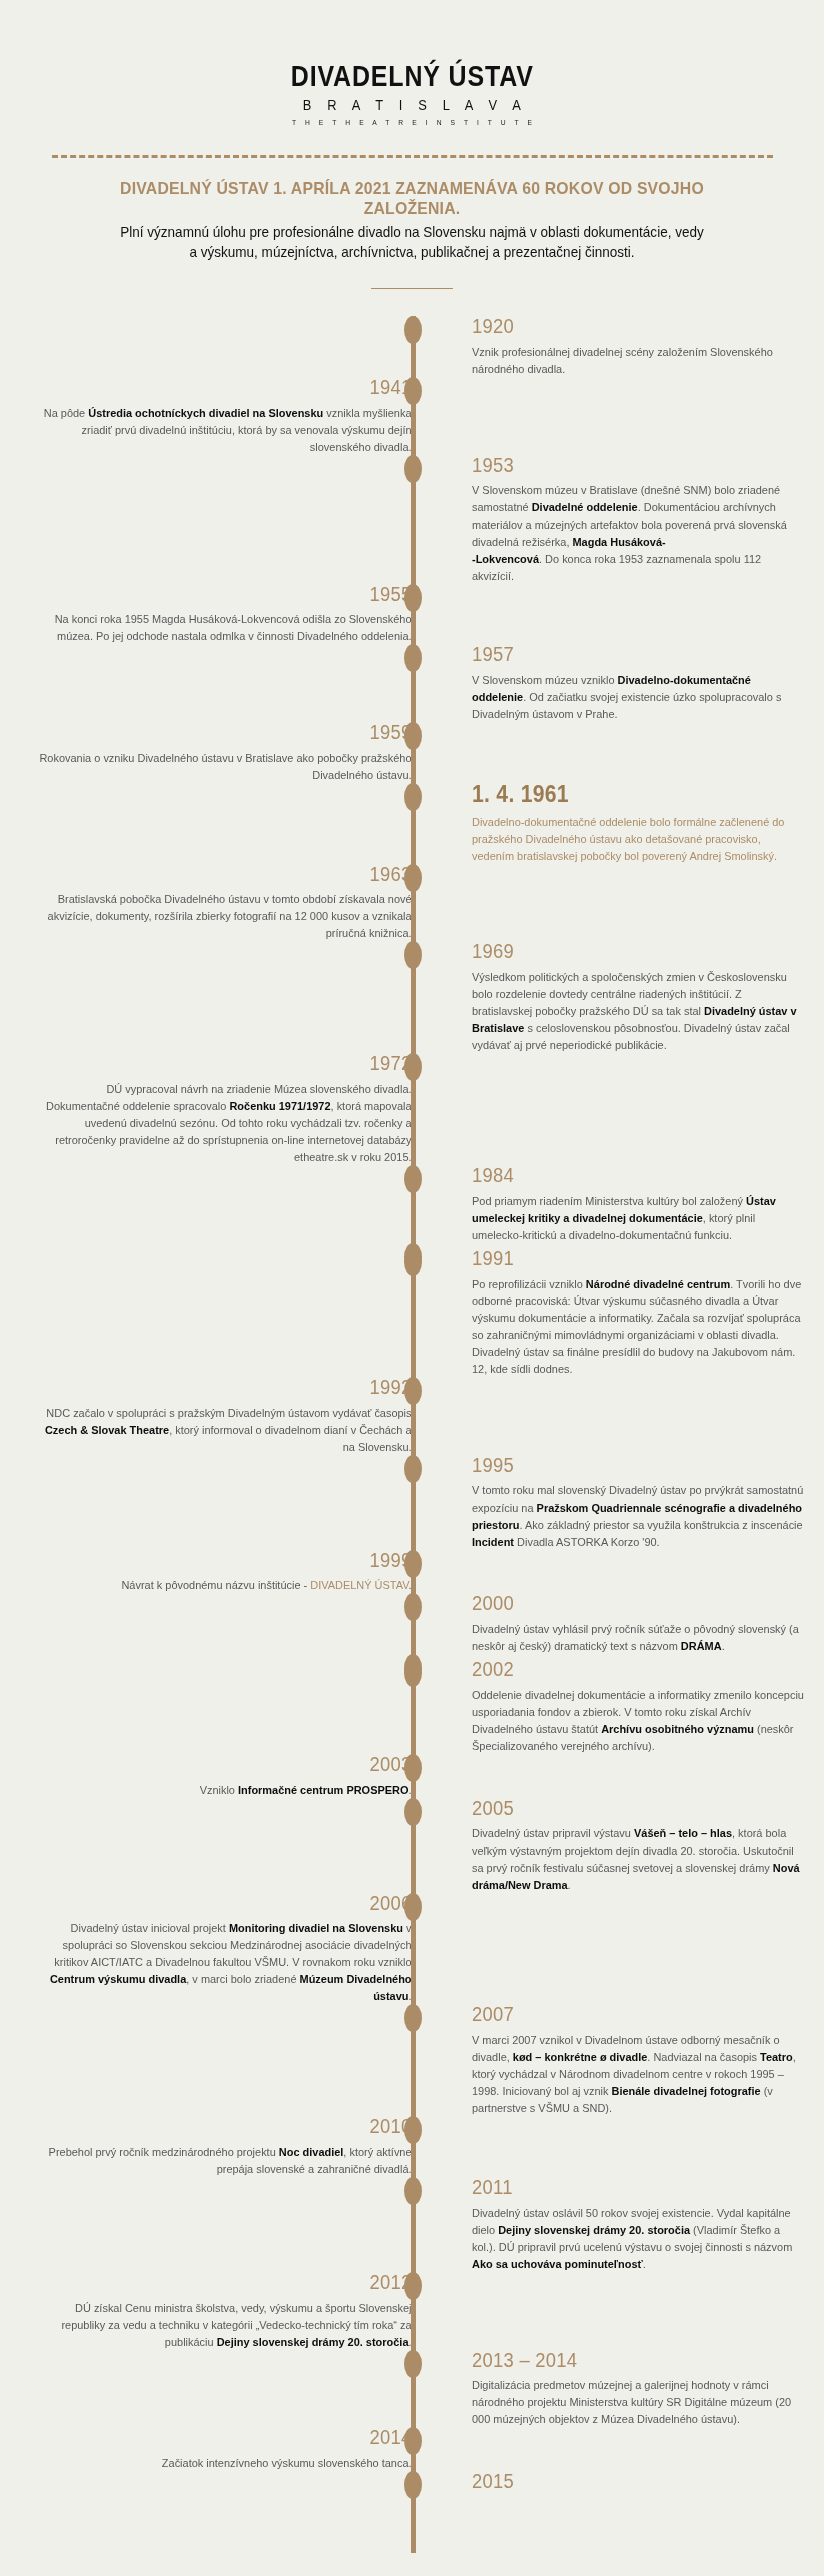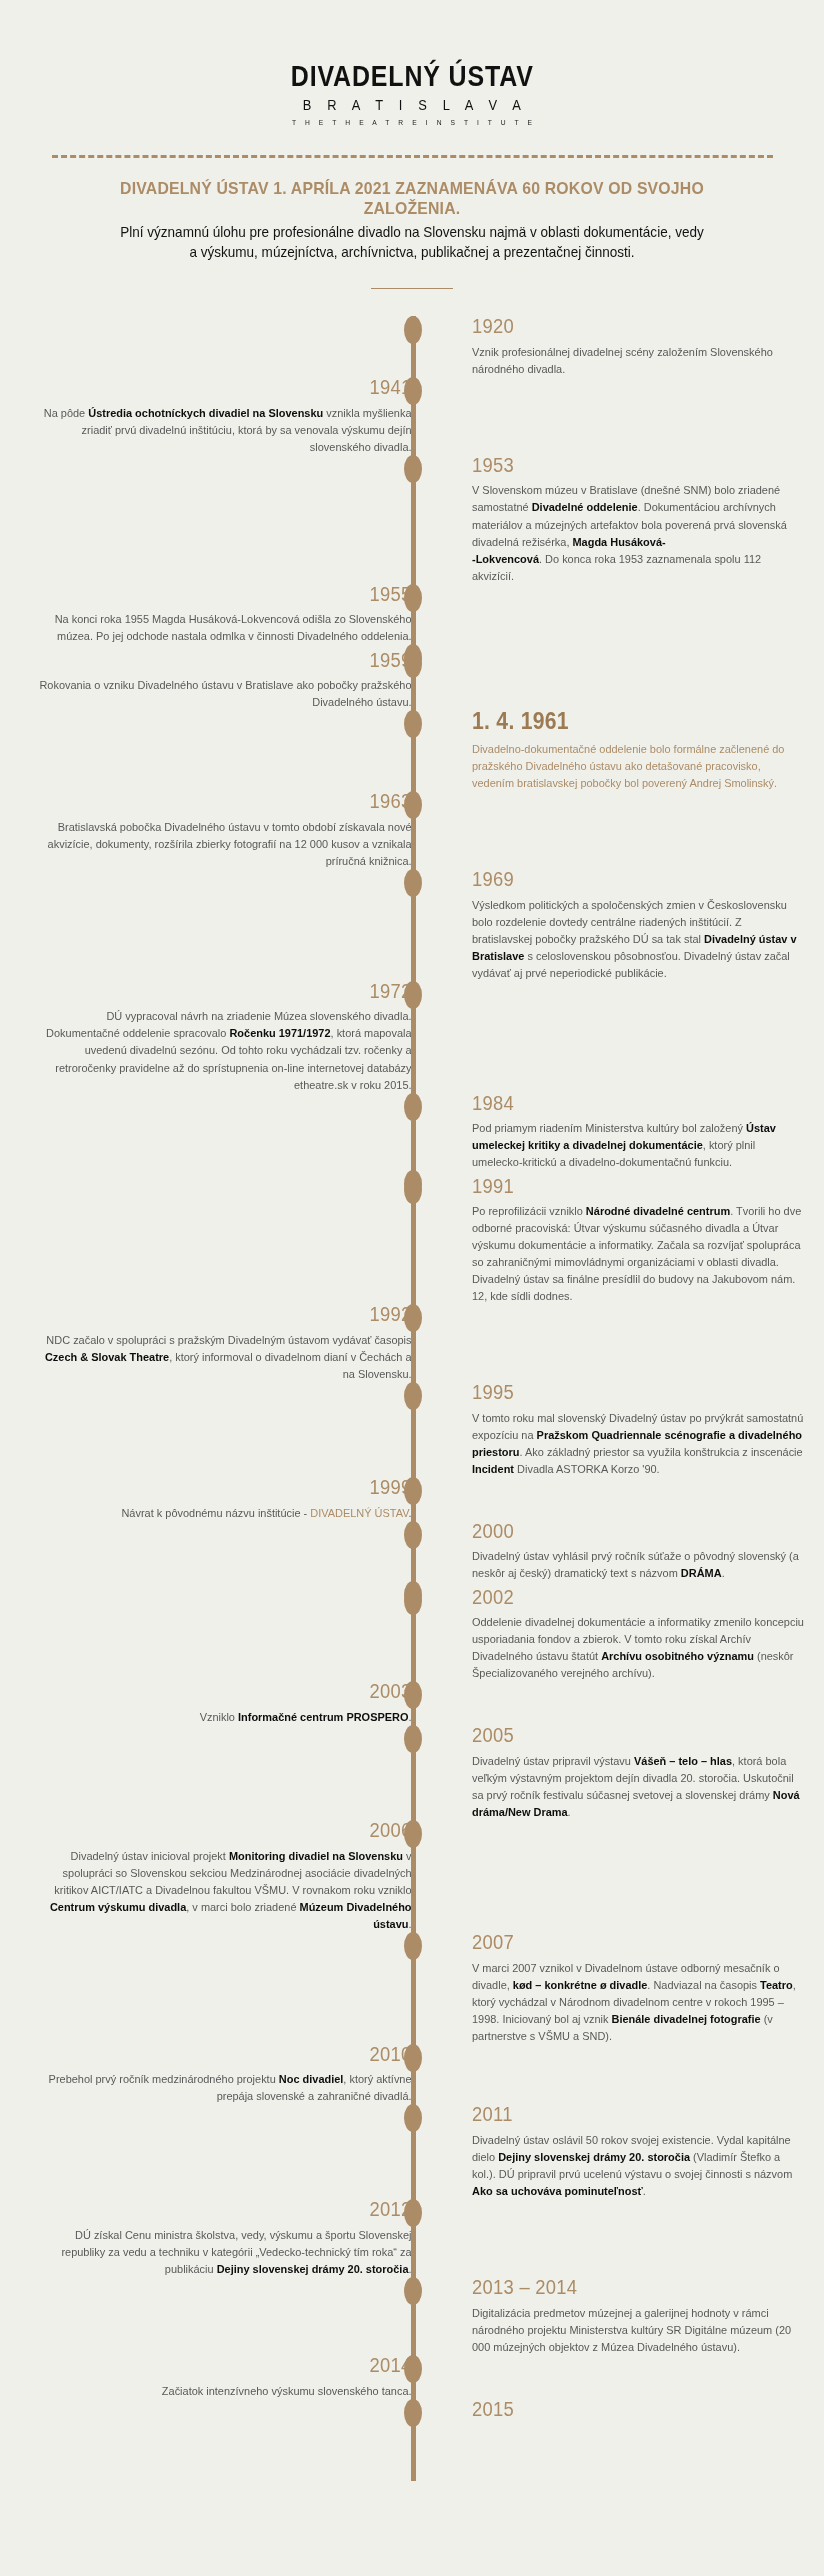--- a/index.html
+++ b/index.html
@@ -178,20 +178,24 @@
         </div>
         <div class="col-right">
           <div class="spacer"></div>
         </div>
       </div>
       <div class="row">
         <div class="node" style="top: 0px;"></div>
         <div class="col-left">
           <div class="spacer"></div>
         </div>
+        <div class="col-right">
+          <div class="year">1957</div>
+          <div class="desc">V Slovenskom múzeu vzniklo <b>Divadelno-dokumentačné oddelenie</b>. Od začiatku svojej existencie úzko spolupracovalo s Divadelným ústavom v Prahe.</div>
+        </div>
       </div>
       <div class="row">
         <div class="node" style="top: 0px;"></div>
         <div class="col-left">
           <div class="year">1959</div>
           <div class="desc">Rokovania o vzniku Divadelného ústavu v Bratislave ako pobočky pražského Divadelného ústavu.</div>
         </div>
         <div class="col-right">
           <div class="spacer"></div>
         </div>

